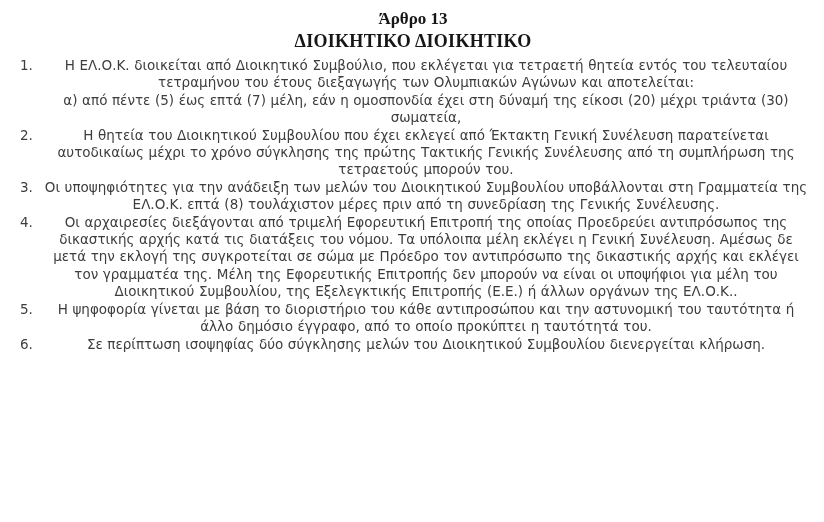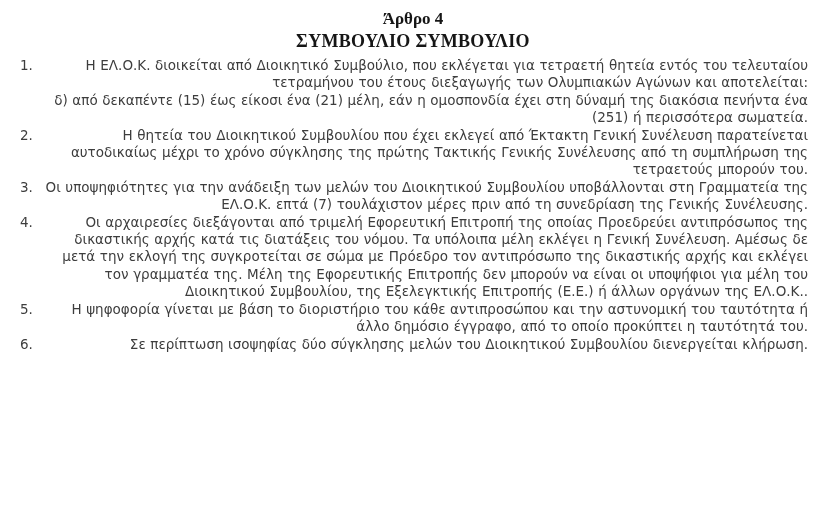--- a/index.html
+++ b/index.html
@@ -51,50 +51,50 @@
     font-size: 13.5px;
     line-height: 17.4px;
   }
   .item-body {
     flex: 1 1 auto;
     min-width: 0;
   }
   .para {
     font-size: 13.5px;
     line-height: 17.4px;
-    text-align: right;
+    text-align: center;
     word-spacing: 0.3px;
   }
 </style>
 </head>
 <body>
 
 <div class="page">
-  <h1 class="heading">Άρθρο 4</h1>
-  <h2 class="doc-title">ΣΥΜΒΟΥΛΙΟ ΣΥΜΒΟΥΛΙΟ</h2>
+  <h1 class="heading">Άρθρο 13</h1>
+  <h2 class="doc-title">ΔΙΟΙΚΗΤΙΚΟ ΔΙΟΙΚΗΤΙΚΟ</h2>
   <ol class="items" id="items">
   <li class="item">
     <span class="num">1.</span>
     <div class="item-body">
           <div class="para">Η ΕΛ.Ο.Κ. διοικείται από Διοικητικό Συμβούλιο, που εκλέγεται για τετραετή θητεία εντός του τελευταίου τετραμήνου του έτους διεξαγωγής των Ολυμπιακών Αγώνων και αποτελείται:</div>
-          <div class="para">δ) από δεκαπέντε (15) έως είκοσι ένα (21) μέλη, εάν η ομοσπονδία έχει στη δύναμή της διακόσια πενήντα ένα (251) ή περισσότερα σωματεία.</div>
+          <div class="para">α) από πέντε (5) έως επτά (7) μέλη, εάν η ομοσπονδία έχει στη δύναμή της είκοσι (20) μέχρι τριάντα (30) σωματεία,</div>
         </div>
   </li>
 
   <li class="item">
     <span class="num">2.</span>
     <div class="item-body">
           <div class="para">Η θητεία του Διοικητικού Συμβουλίου που έχει εκλεγεί από Έκτακτη Γενική Συνέλευση παρατείνεται αυτοδικαίως μέχρι το χρόνο σύγκλησης της πρώτης Τακτικής Γενικής Συνέλευσης από τη συμπλήρωση της τετραετούς μπορούν του.</div>
         </div>
   </li>
 
   <li class="item">
     <span class="num">3.</span>
     <div class="item-body">
-          <div class="para">Οι υποψηφιότητες για την ανάδειξη των μελών του Διοικητικού Συμβουλίου υποβάλλονται στη Γραμματεία της ΕΛ.Ο.Κ. επτά (7) τουλάχιστον μέρες πριν από τη συνεδρίαση της Γενικής Συνέλευσης.</div>
+          <div class="para">Οι υποψηφιότητες για την ανάδειξη των μελών του Διοικητικού Συμβουλίου υποβάλλονται στη Γραμματεία της ΕΛ.Ο.Κ. επτά (8) τουλάχιστον μέρες πριν από τη συνεδρίαση της Γενικής Συνέλευσης.</div>
         </div>
   </li>
 
   <li class="item">
     <span class="num">4.</span>
     <div class="item-body">
           <div class="para">Οι αρχαιρεσίες διεξάγονται από τριμελή Εφορευτική Επιτροπή της οποίας Προεδρεύει αντιπρόσωπος της δικαστικής αρχής κατά τις διατάξεις του νόμου. Τα υπόλοιπα μέλη εκλέγει η Γενική Συνέλευση. Αμέσως δε μετά την εκλογή της συγκροτείται σε σώμα με Πρόεδρο τον αντιπρόσωπο της δικαστικής αρχής και εκλέγει τον γραμματέα της. Μέλη της Εφορευτικής Επιτροπής δεν μπορούν να είναι οι υποψήφιοι για μέλη του Διοικητικού Συμβουλίου, της Εξελεγκτικής Επιτροπής (Ε.Ε.) ή άλλων οργάνων της ΕΛ.Ο.Κ..</div>
         </div>
   </li>
 

